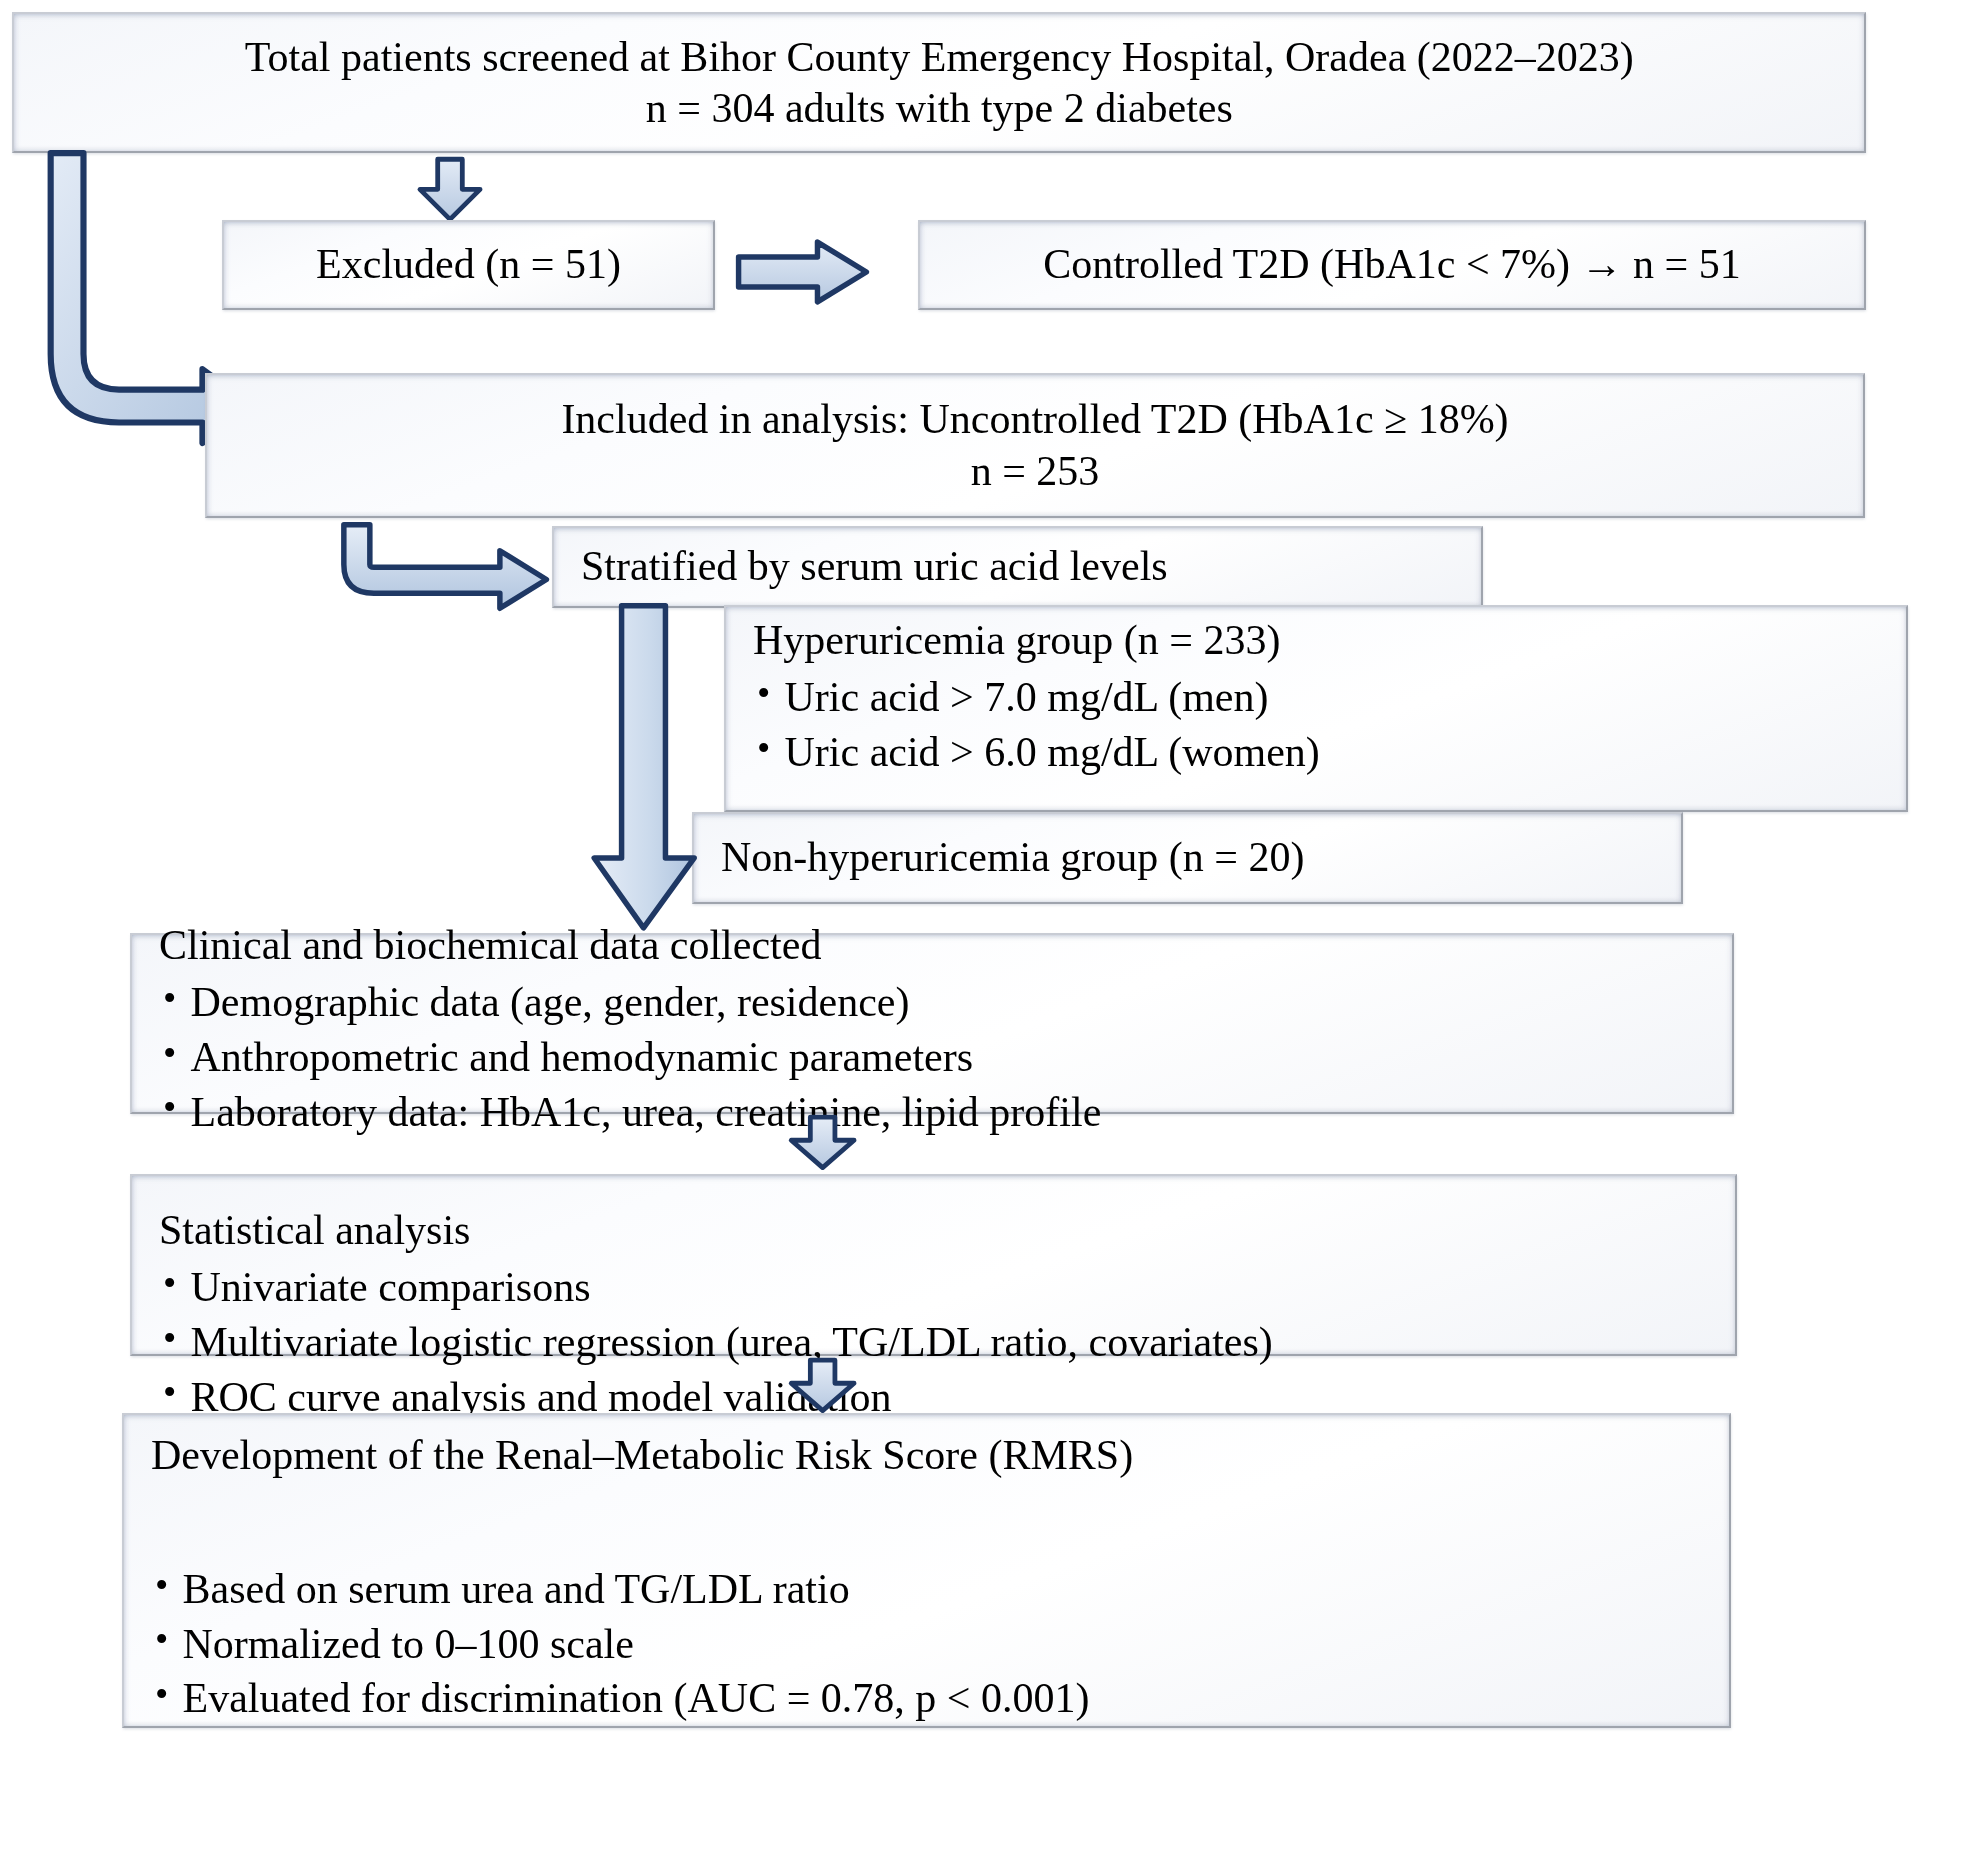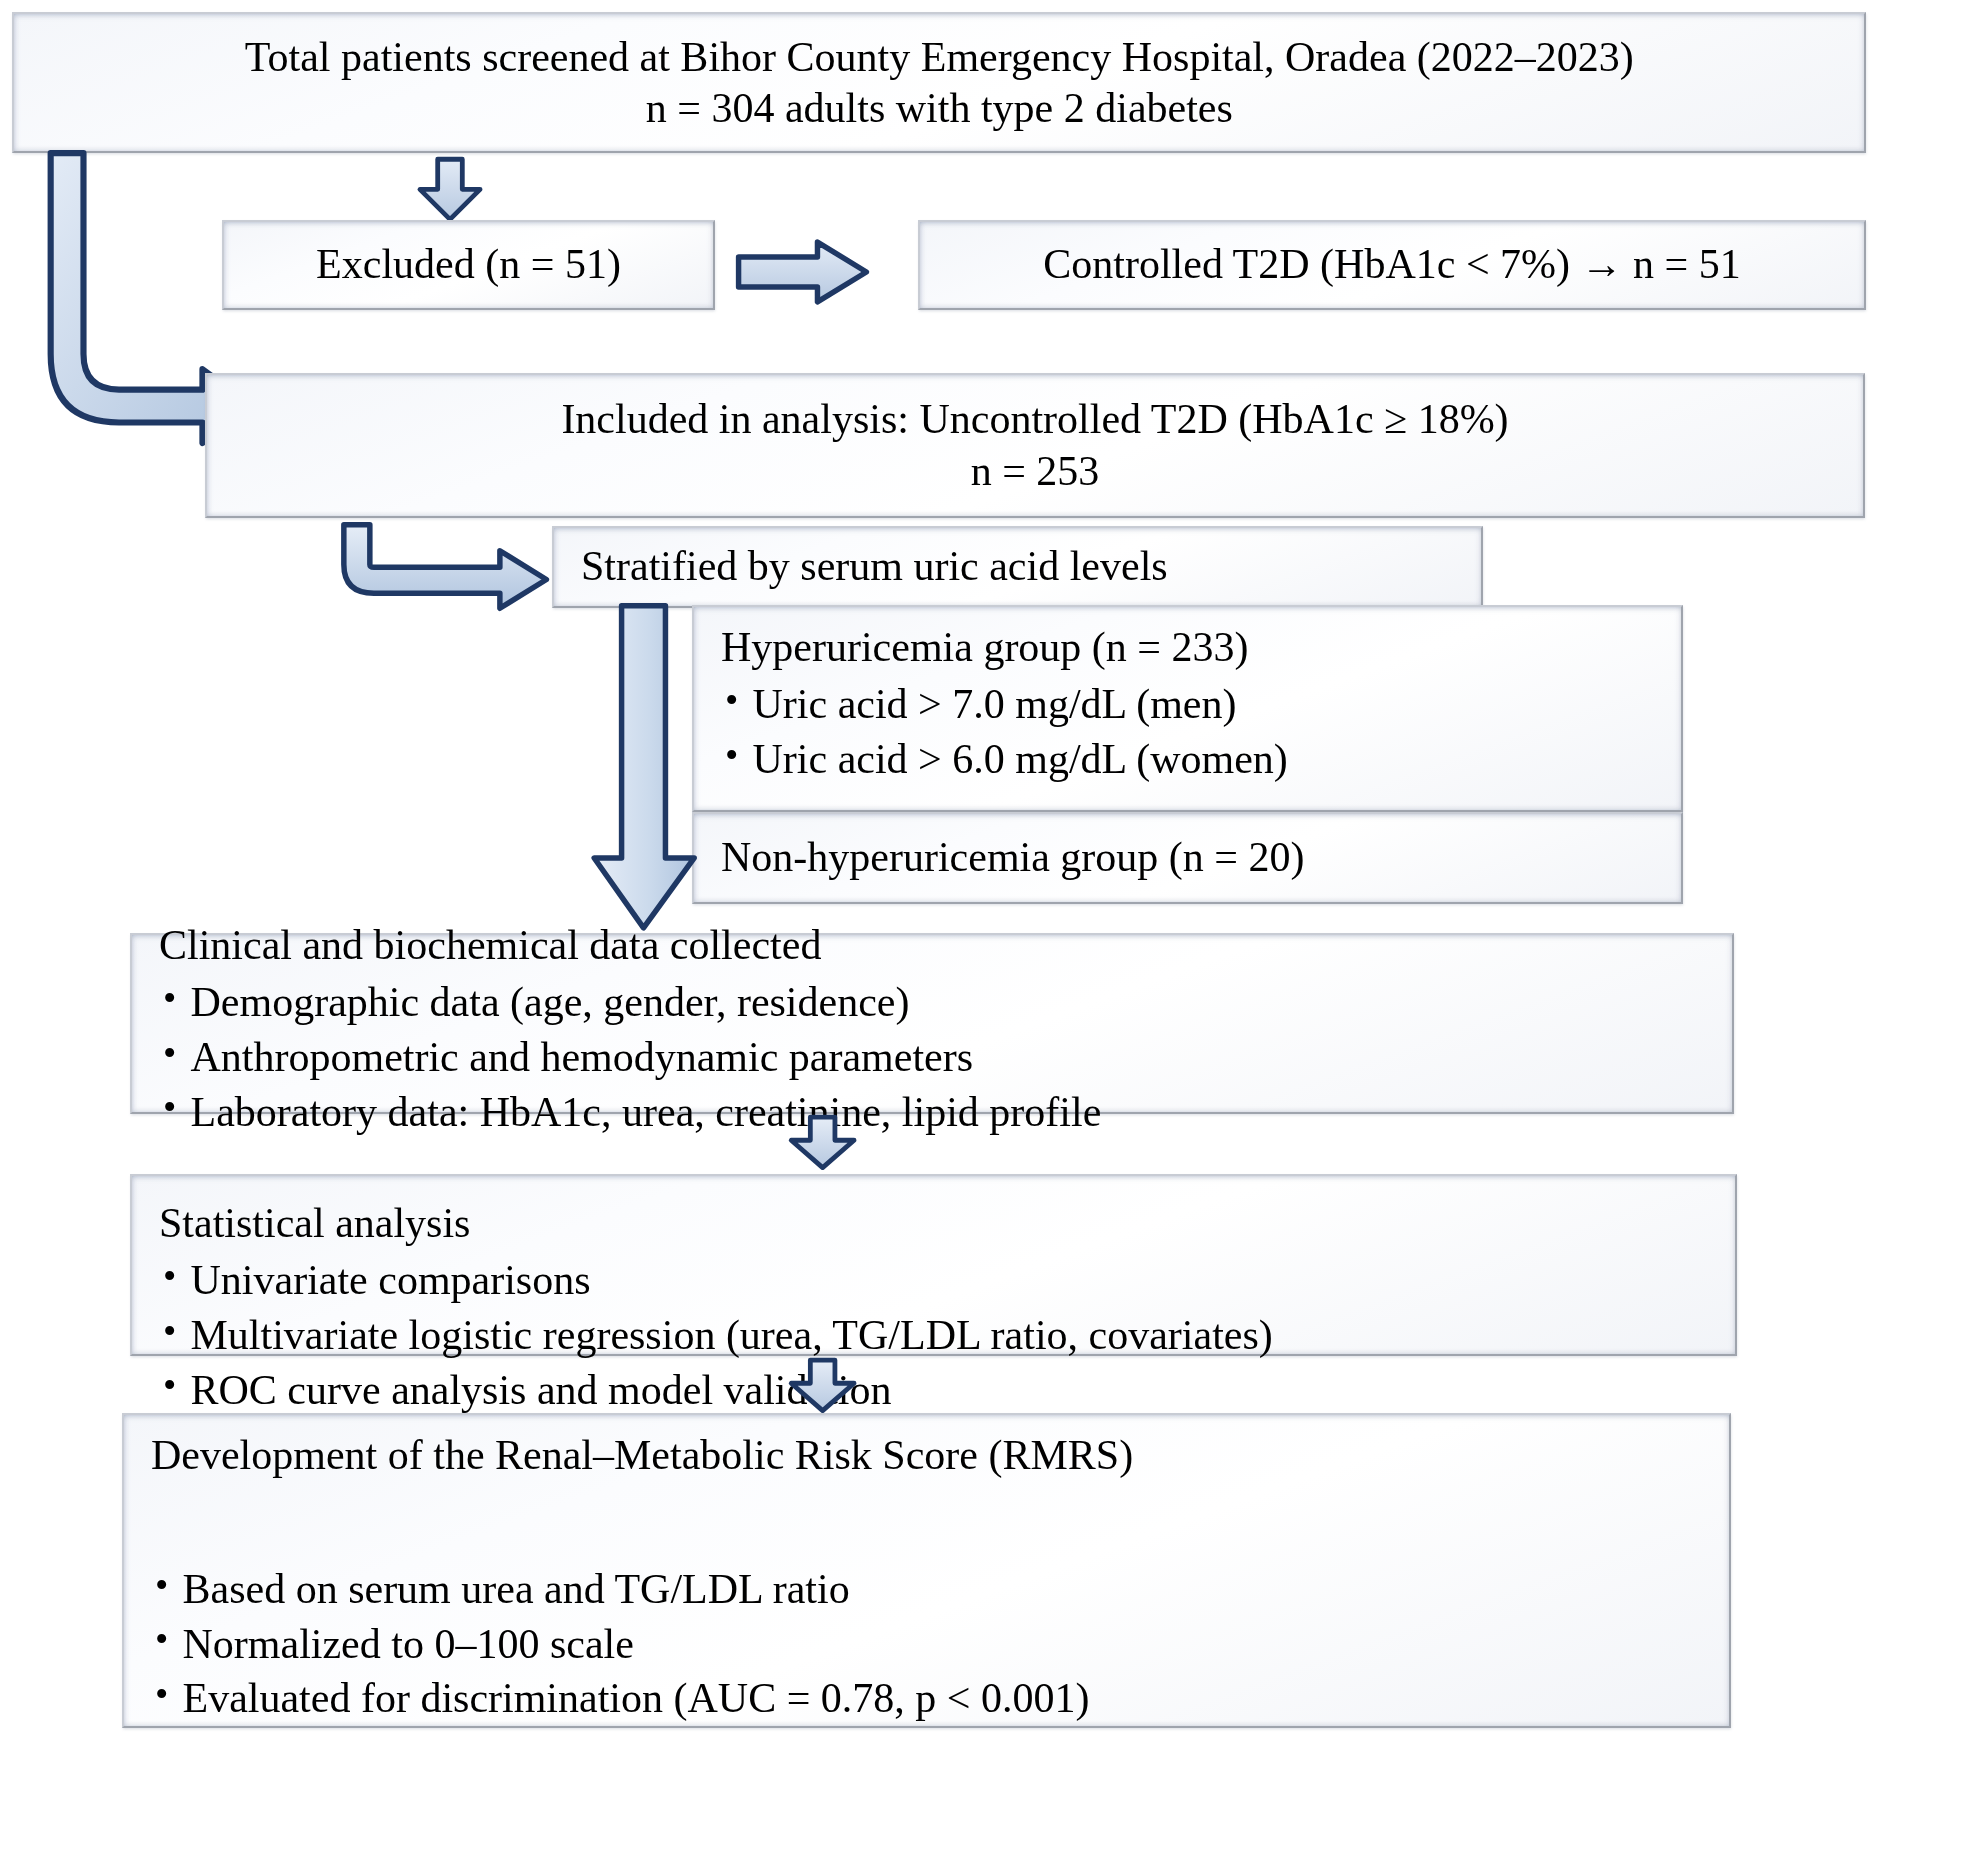--- a/index.html
+++ b/index.html
@@ -152,21 +152,21 @@
       </defs>
       <path d="M 10,4 L 10,62 Q 10,104 54,104 L 236,104 L 236,78 L 306,118 L 236,126 L 236,104" fill="none" stroke="none"></path>
       <path d="M 10,4 L 48,4 L 48,62 Q 48,66 54,66 L 238,66 L 238,42 L 306,84 L 238,126 L 238,104 L 54,104 Q 10,104 10,62 Z" fill="url(#gA4)" stroke="#1F3864" stroke-width="8" stroke-linejoin="round"></path>
     </svg>
   </div>
 
   <div class="fbox left-txt" style="left:552px; top:526px; width:931px; height:82px;">
     <div class="line">Stratified by serum uric acid levels</div>
   </div>
 
-  <div class="fbox left-txt" style="left:692px; top:605px; width:991px; height:207px; justify-content:flex-start; padding-top:15px;">
+  <div class="fbox left-txt" style="left:724px; top:605px; width:1184px; height:207px; justify-content:flex-start; padding-top:8px;">
     <div class="line">Hyperuricemia group (n = 233)</div>
     <ul class="blist indent-3">
       <li>Uric acid &gt; 7.0 mg/dL (men)</li>
       <li>Uric acid &gt; 6.0 mg/dL (women)</li>
     </ul>
   </div>
 
   <div class="fbox left-txt" style="left:692px; top:812px; width:991px; height:92px;">
     <div class="line">Non-hyperuricemia group (n = 20)</div>
   </div>
@@ -198,21 +198,21 @@
       <defs>
         <linearGradient id="gA6" x1="0" y1="0" x2="0" y2="1">
           <stop offset="0%" stop-color="#E6EDF7"></stop>
           <stop offset="100%" stop-color="#B6C8E0"></stop>
         </linearGradient>
       </defs>
       <polygon points="40,0 76,0 76,34 104,34 58,74 12,34 40,34" fill="url(#gA6)" stroke="#1F3864" stroke-width="7" stroke-linejoin="round"></polygon>
     </svg>
   </div>
 
-  <div class="fbox left-txt" style="left:130px; top:1174px; width:1607px; height:182px; justify-content:flex-start; padding-top:22px;">
+  <div class="fbox left-txt" style="left:130px; top:1174px; width:1607px; height:182px; justify-content:flex-start; padding-top:29px;">
     <div class="line">Statistical analysis</div>
     <ul class="blist indent-1">
       <li>Univariate comparisons</li>
       <li>Multivariate logistic regression (urea, TG/LDL ratio, covariates)</li>
       <li>ROC curve analysis and model validation</li>
     </ul>
   </div>
 
   <div class="arrow" style="left:783px; top:1360px;">
     <svg width="82" height="52" viewBox="0 0 120 76">

